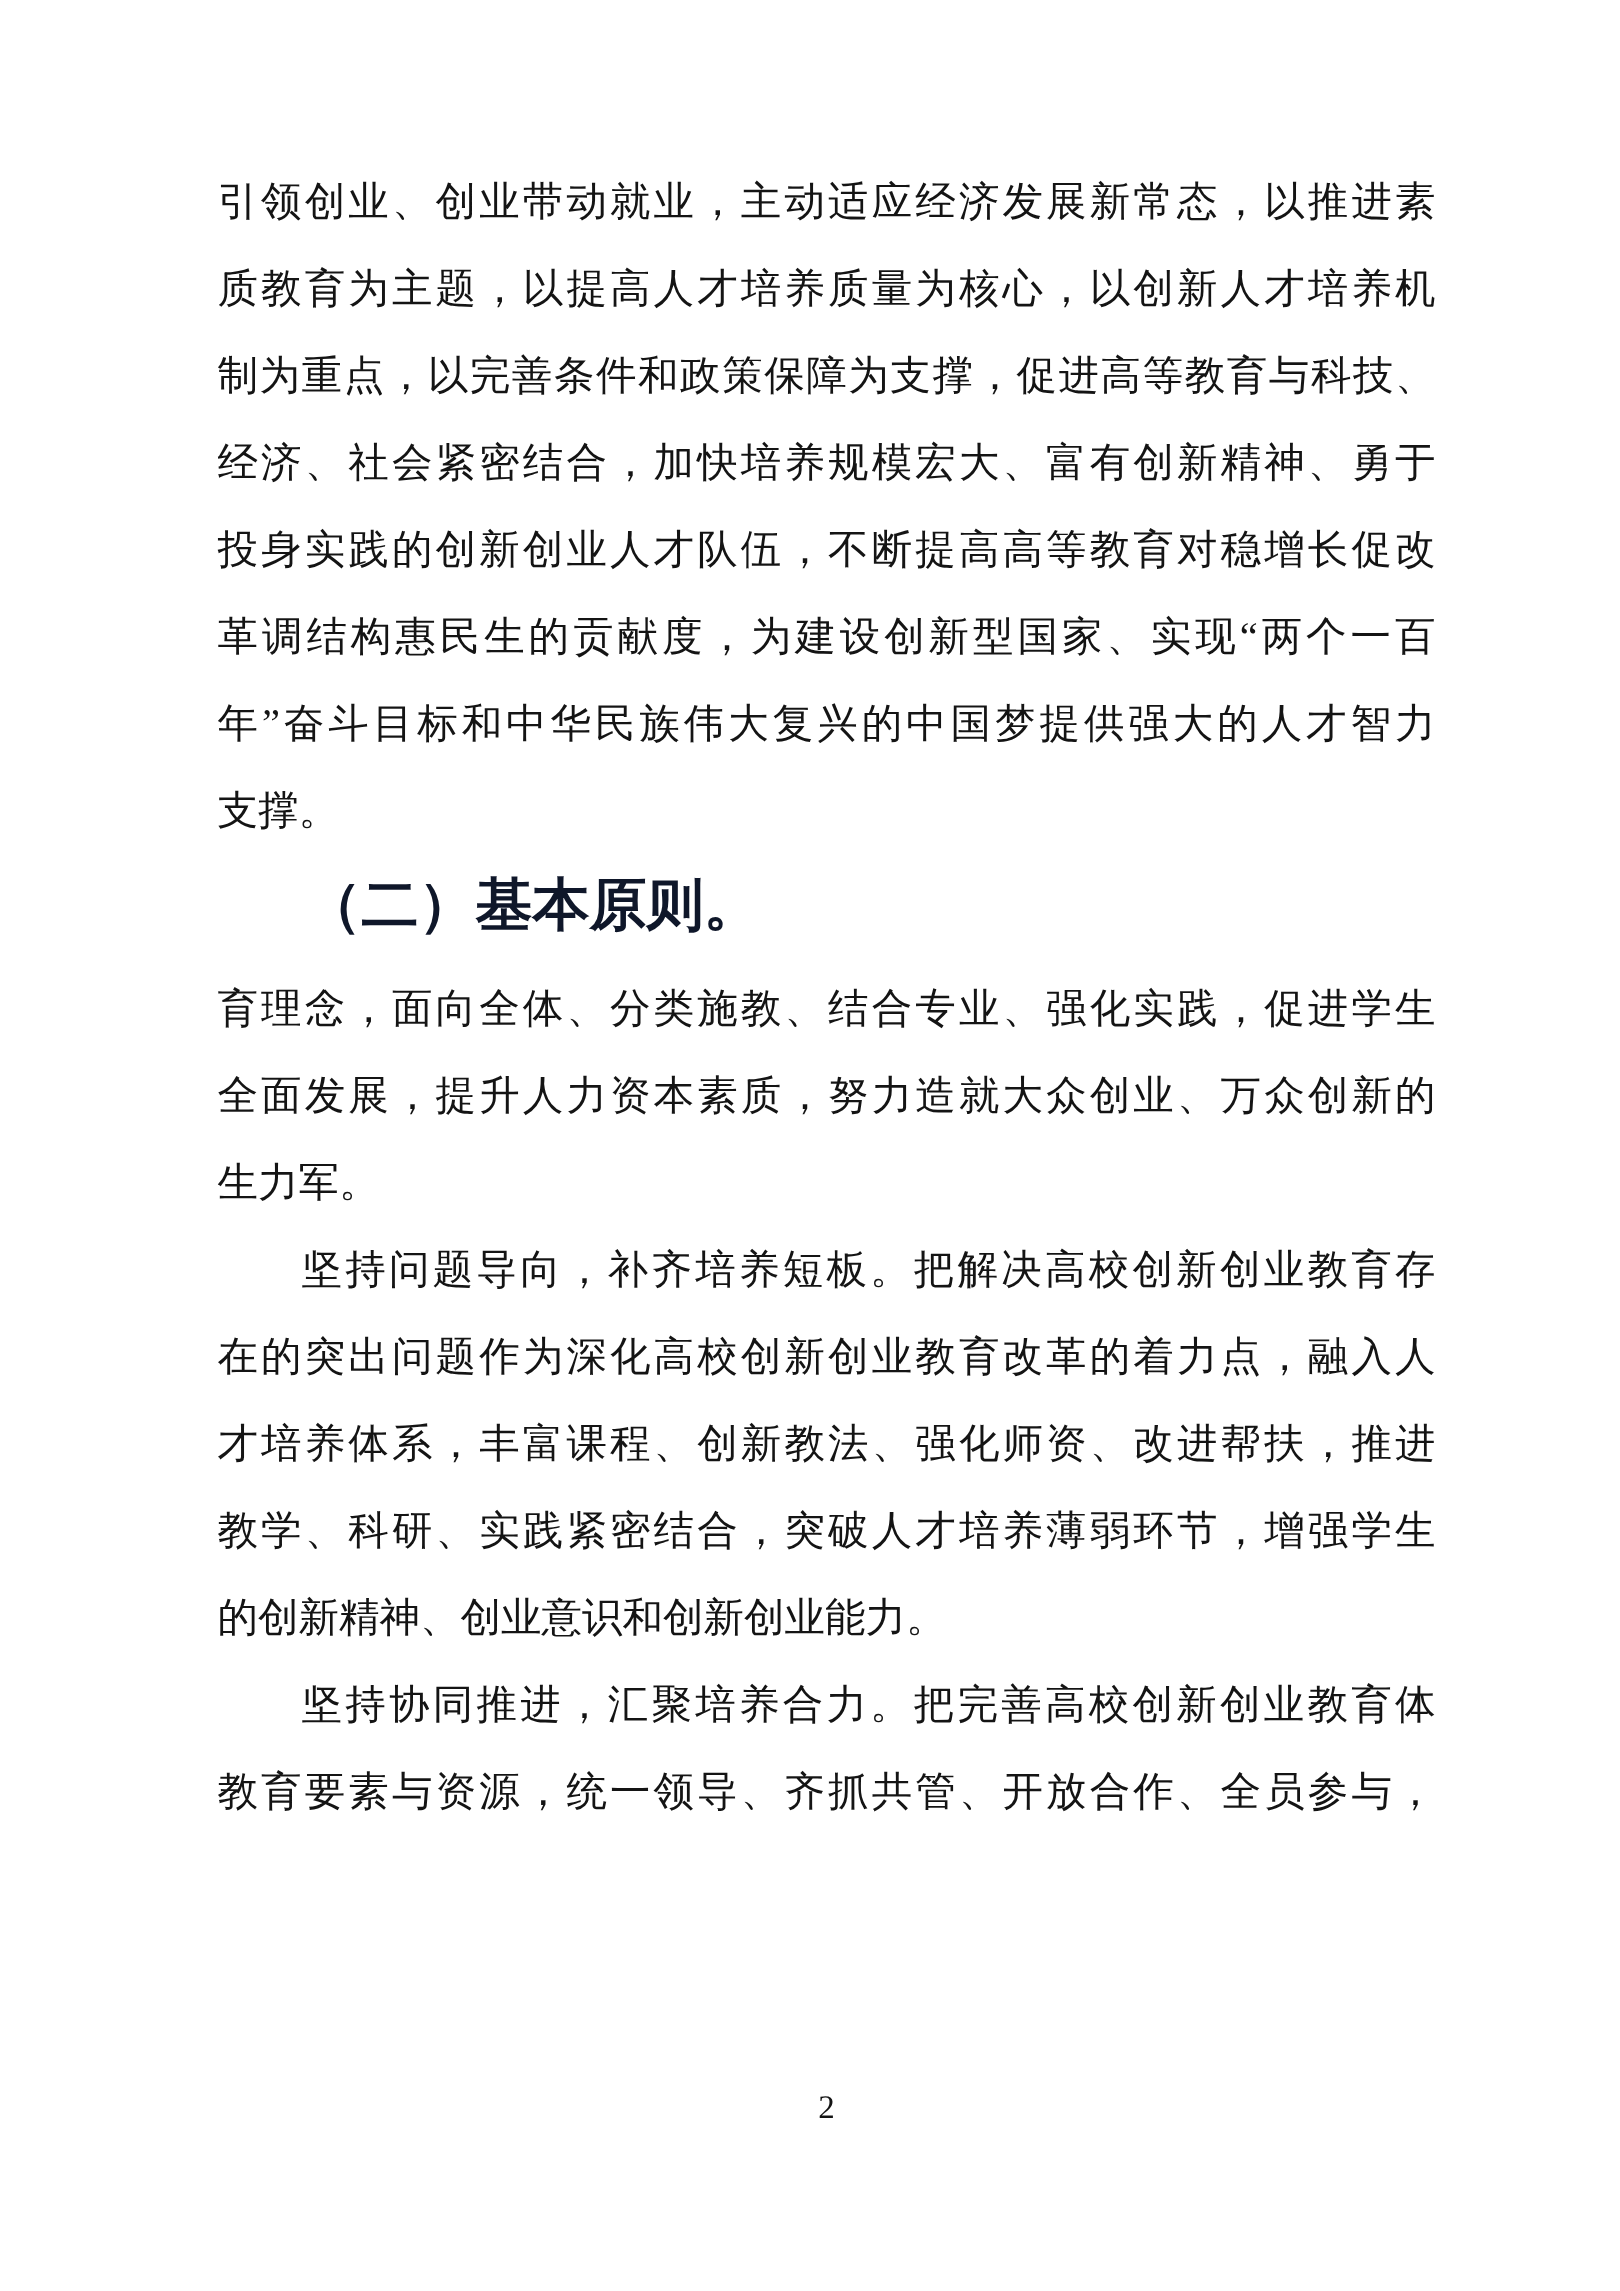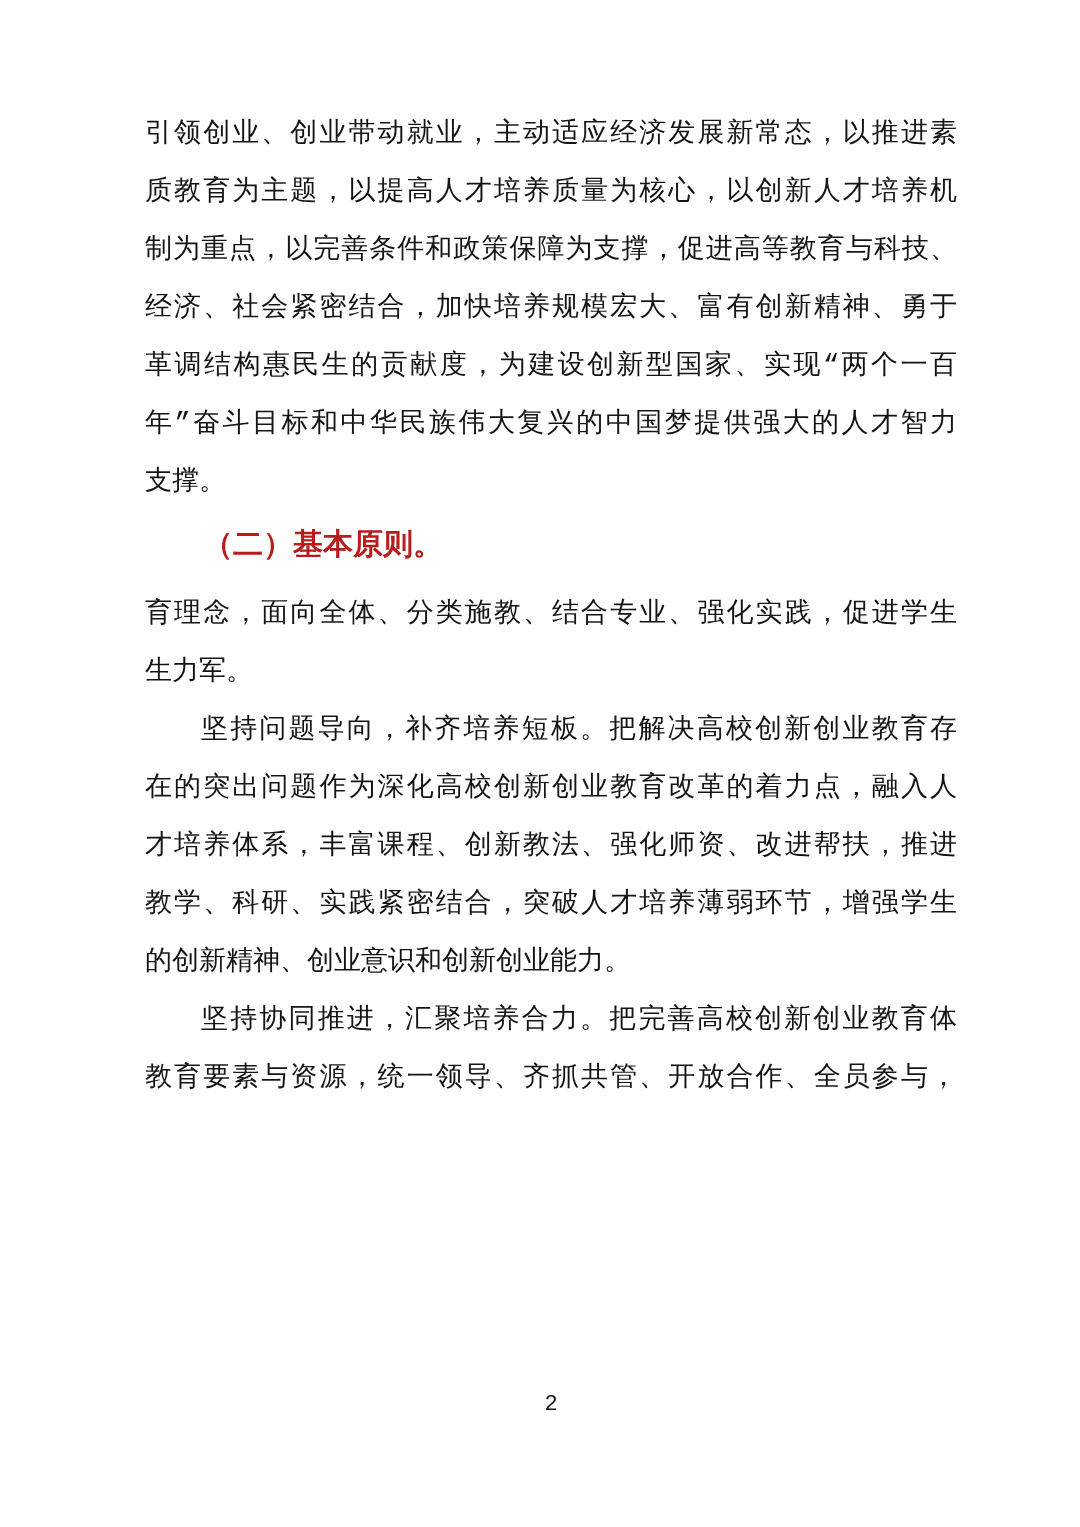--- a/index.html
+++ b/index.html
@@ -6,21 +6,21 @@
     margin: 0;
     padding: 0;
     background: #ffffff;
   }
   .page {
     position: relative;
     width: 1001px;
     height: 1527px;
     background: #ffffff;
     overflow: hidden;
-    font-family: Liberation Mono, monospace;
+    font-family: Liberation Serif, serif;
   }
   .content {
     position: absolute;
     left: 145px;
     top: 105px;
     width: 812px;
   }
   .line {
     font-size: 27px;
     height: 58px;
@@ -32,25 +32,25 @@
     white-space: normal;
   }
   .line.indent {
     text-indent: 56px;
   }
   .line.left-last {
     text-align-last: left;
   }
   .line.heading-line {
     font-weight: bold;
-    font-size: 30px;
+    font-size: 38px;
     margin-top: 6px;
     margin-bottom: 10px;
     text-indent: 58px;
-    color: #b91c1c;
+    color: #0f172a;
   }
   .footer {
     position: absolute;
     left: 145px;
     top: 1390px;
     width: 812px;
     text-align: center;
     font-size: 22px;
     line-height: 30px;
     color: #141414;
@@ -58,25 +58,27 @@
 </style>
 </head>
 <body>
 
 <div class="page">
   <div class="content">
       <div class="line">引领创业、创业带动就业，主动适应经济发展新常态，以推进素</div>
       <div class="line">质教育为主题，以提高人才培养质量为核心，以创新人才培养机</div>
       <div class="line">制为重点，以完善条件和政策保障为支撑，促进高等教育与科技、</div>
       <div class="line">经济、社会紧密结合，加快培养规模宏大、富有创新精神、勇于</div>
+      <div class="line">投身实践的创新创业人才队伍，不断提高高等教育对稳增长促改</div>
       <div class="line">革调结构惠民生的贡献度，为建设创新型国家、实现“两个一百</div>
       <div class="line">年”奋斗目标和中华民族伟大复兴的中国梦提供强大的人才智力</div>
       <div class="line left-last">支撑。</div>
       <div class="line heading-line left-last indent">（二）基本原则。</div>
       <div class="line">育理念，面向全体、分类施教、结合专业、强化实践，促进学生</div>
+      <div class="line">全面发展，提升人力资本素质，努力造就大众创业、万众创新的</div>
       <div class="line left-last">生力军。</div>
       <div class="line indent">坚持问题导向，补齐培养短板。把解决高校创新创业教育存</div>
       <div class="line">在的突出问题作为深化高校创新创业教育改革的着力点，融入人</div>
       <div class="line">才培养体系，丰富课程、创新教法、强化师资、改进帮扶，推进</div>
       <div class="line">教学、科研、实践紧密结合，突破人才培养薄弱环节，增强学生</div>
       <div class="line left-last">的创新精神、创业意识和创新创业能力。</div>
       <div class="line indent">坚持协同推进，汇聚培养合力。把完善高校创新创业教育体</div>
       <div class="line">教育要素与资源，统一领导、齐抓共管、开放合作、全员参与，</div>
     </div>
   <div class="footer">

